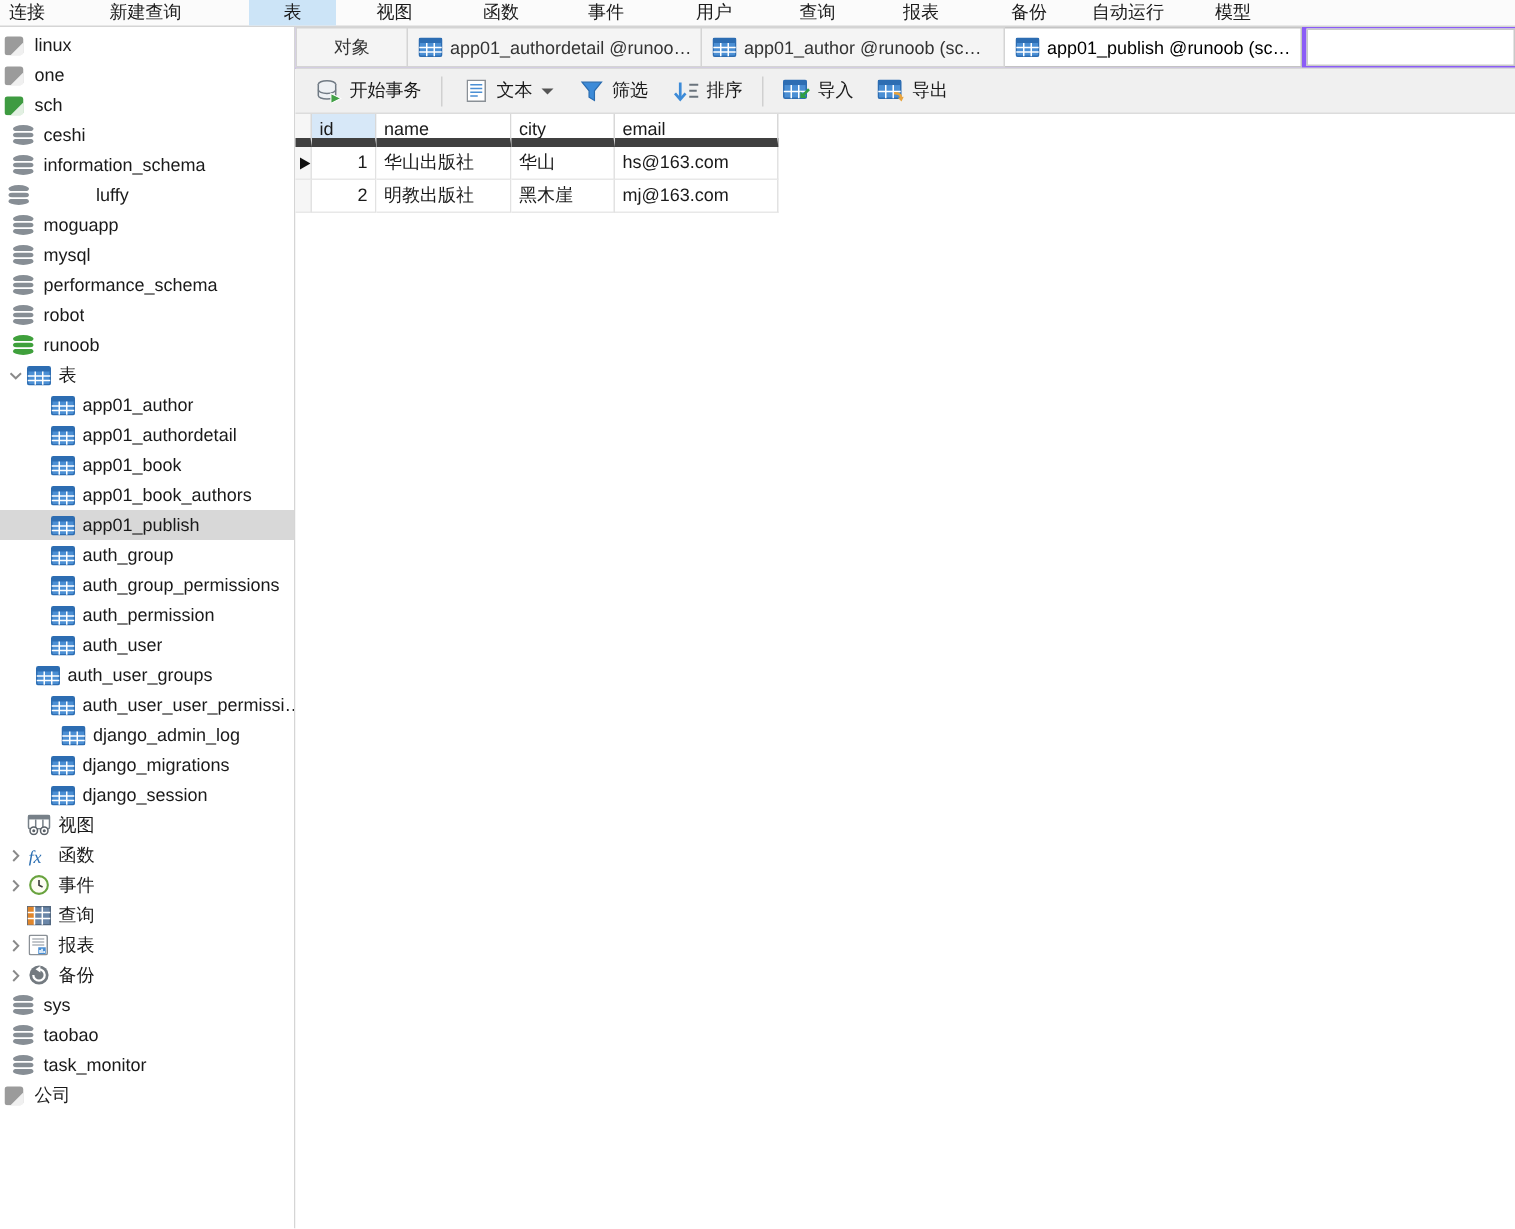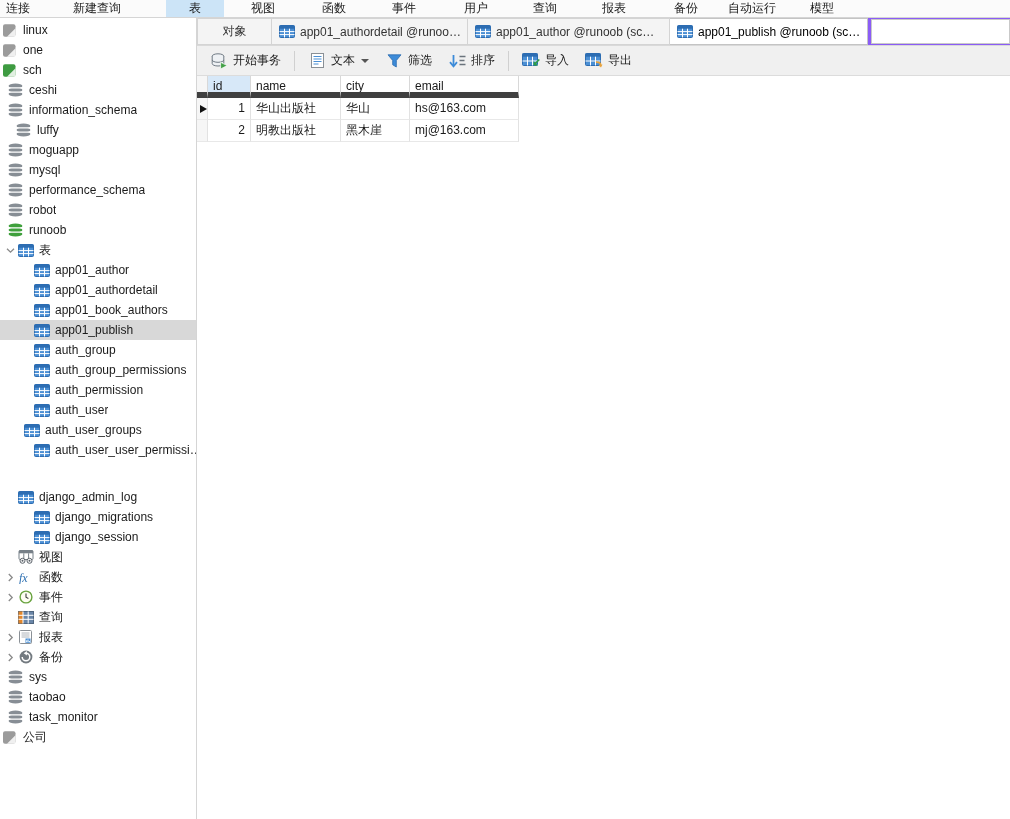--- a/index.html
+++ b/index.html
@@ -118,21 +118,21 @@
           <span class="tree-icon">
             <svg width="15" height="14" viewBox="0 0 15 14">
               <ellipse cx="7.5" cy="2.9" rx="6.9" ry="2.5" fill="#878e95"></ellipse>
               <ellipse cx="7.5" cy="7" rx="6.9" ry="2.5" fill="#878e95"></ellipse>
               <ellipse cx="7.5" cy="11.1" rx="6.9" ry="2.5" fill="#878e95"></ellipse>
               <path d="M.6 4.95 H14.4 M.6 9.05 H14.4" stroke="#fff" stroke-width="1.2" fill="none"></path>
             </svg>
           </span>
           <span class="tree-label">information_schema</span>
         </div>
-        <div class="tree-row" style="padding-left: 15px;">
+        <div class="tree-row" style="padding-left: 4px; gap: 38px;">
           <span class="tree-icon">
             <svg width="15" height="14" viewBox="0 0 15 14">
               <ellipse cx="7.5" cy="2.9" rx="6.9" ry="2.5" fill="#878e95"></ellipse>
               <ellipse cx="7.5" cy="7" rx="6.9" ry="2.5" fill="#878e95"></ellipse>
               <ellipse cx="7.5" cy="11.1" rx="6.9" ry="2.5" fill="#878e95"></ellipse>
               <path d="M.6 4.95 H14.4 M.6 9.05 H14.4" stroke="#fff" stroke-width="1.2" fill="none"></path>
             </svg>
           </span>
           <span class="tree-label">luffy</span>
         </div>
@@ -227,20 +227,30 @@
           <span class="tree-label">app01_authordetail</span>
         </div>
         <div class="tree-row" style="padding-left: 33px;">
           <span class="tree-icon">
             <svg width="16" height="13" viewBox="0 0 16 13">
               <rect x=".5" y=".5" width="15" height="12" rx="1" fill="#4b8fd4" stroke="#2d6db2"></rect>
               <rect x=".5" y=".5" width="15" height="3.2" rx="1" fill="#2d6db2"></rect>
               <path d="M5.5 3.7 V12.5 M10.5 3.7 V12.5 M.5 6.6 H15.5 M.5 9.6 H15.5" stroke="#fff" stroke-width="1"></path>
             </svg>
           </span>
+          <span class="tree-label">app01_book</span>
+        </div>
+        <div class="tree-row" style="padding-left: 33px;">
+          <span class="tree-icon">
+            <svg width="16" height="13" viewBox="0 0 16 13">
+              <rect x=".5" y=".5" width="15" height="12" rx="1" fill="#4b8fd4" stroke="#2d6db2"></rect>
+              <rect x=".5" y=".5" width="15" height="3.2" rx="1" fill="#2d6db2"></rect>
+              <path d="M5.5 3.7 V12.5 M10.5 3.7 V12.5 M.5 6.6 H15.5 M.5 9.6 H15.5" stroke="#fff" stroke-width="1"></path>
+            </svg>
+          </span>
           <span class="tree-label">app01_book_authors</span>
         </div>
         <div class="tree-row selected" style="padding-left: 33px;">
           <span class="tree-icon">
             <svg width="16" height="13" viewBox="0 0 16 13">
               <rect x=".5" y=".5" width="15" height="12" rx="1" fill="#4b8fd4" stroke="#2d6db2"></rect>
               <rect x=".5" y=".5" width="15" height="3.2" rx="1" fill="#2d6db2"></rect>
               <path d="M5.5 3.7 V12.5 M10.5 3.7 V12.5 M.5 6.6 H15.5 M.5 9.6 H15.5" stroke="#fff" stroke-width="1"></path>
             </svg>
           </span>
@@ -299,21 +309,21 @@
         <div class="tree-row" style="padding-left: 33px;">
           <span class="tree-icon">
             <svg width="16" height="13" viewBox="0 0 16 13">
               <rect x=".5" y=".5" width="15" height="12" rx="1" fill="#4b8fd4" stroke="#2d6db2"></rect>
               <rect x=".5" y=".5" width="15" height="3.2" rx="1" fill="#2d6db2"></rect>
               <path d="M5.5 3.7 V12.5 M10.5 3.7 V12.5 M.5 6.6 H15.5 M.5 9.6 H15.5" stroke="#fff" stroke-width="1"></path>
             </svg>
           </span>
           <span class="tree-label">auth_user_user_permissi…</span>
         </div>
-        <div class="tree-row" style="padding-left: 17px; margin-top: 27px;">
+        <div class="tree-row" style="padding-left: 40px;">
           <span class="tree-icon">
             <svg width="16" height="13" viewBox="0 0 16 13">
               <rect x=".5" y=".5" width="15" height="12" rx="1" fill="#4b8fd4" stroke="#2d6db2"></rect>
               <rect x=".5" y=".5" width="15" height="3.2" rx="1" fill="#2d6db2"></rect>
               <path d="M5.5 3.7 V12.5 M10.5 3.7 V12.5 M.5 6.6 H15.5 M.5 9.6 H15.5" stroke="#fff" stroke-width="1"></path>
             </svg>
           </span>
           <span class="tree-label">django_admin_log</span>
         </div>
         <div class="tree-row" style="padding-left: 33px;">

